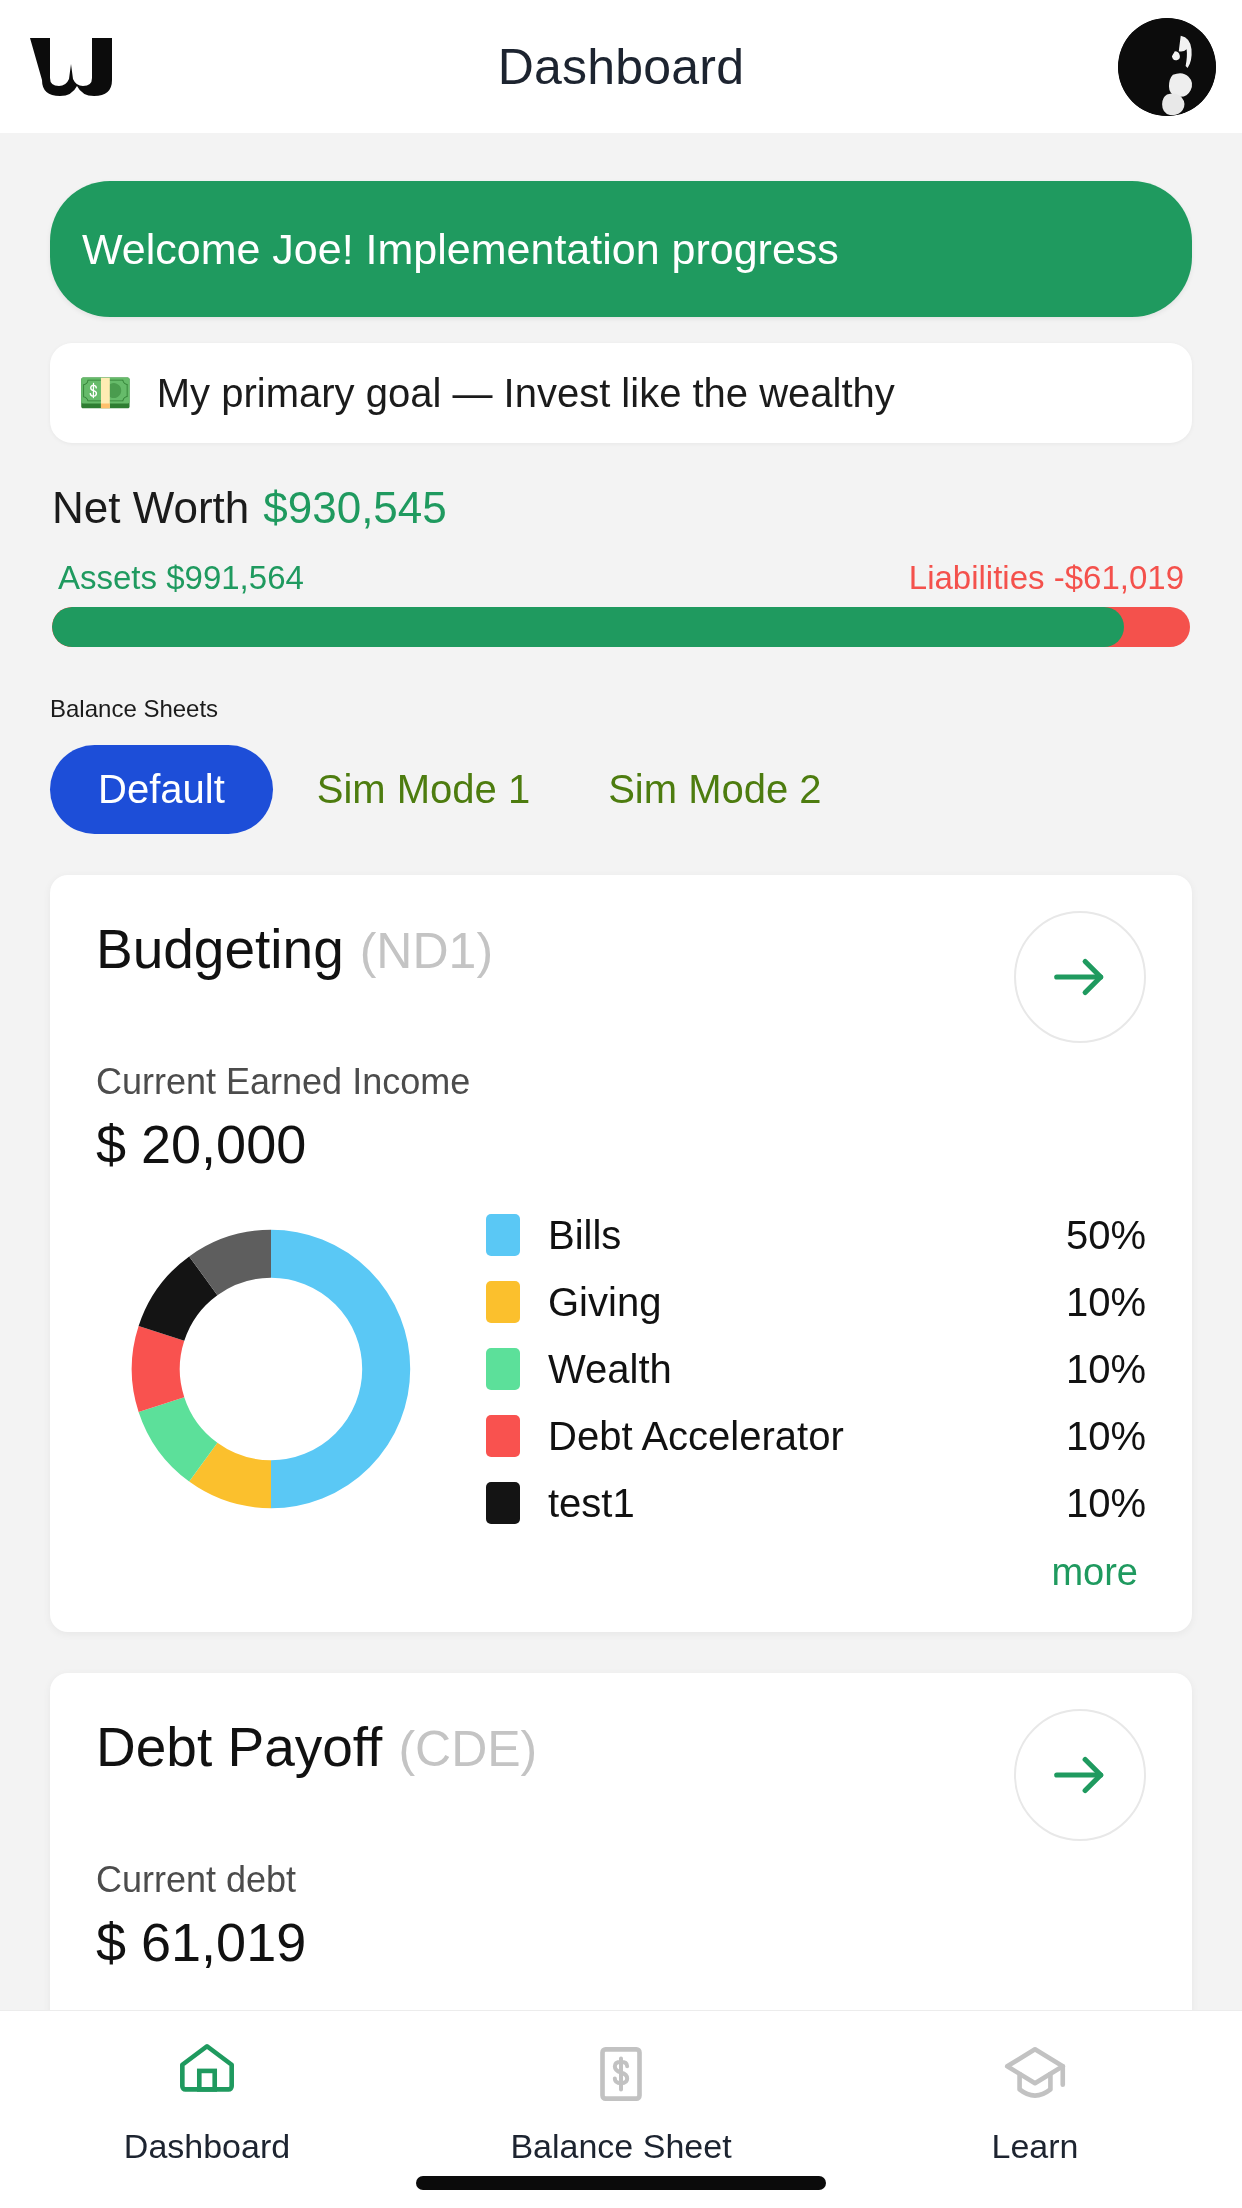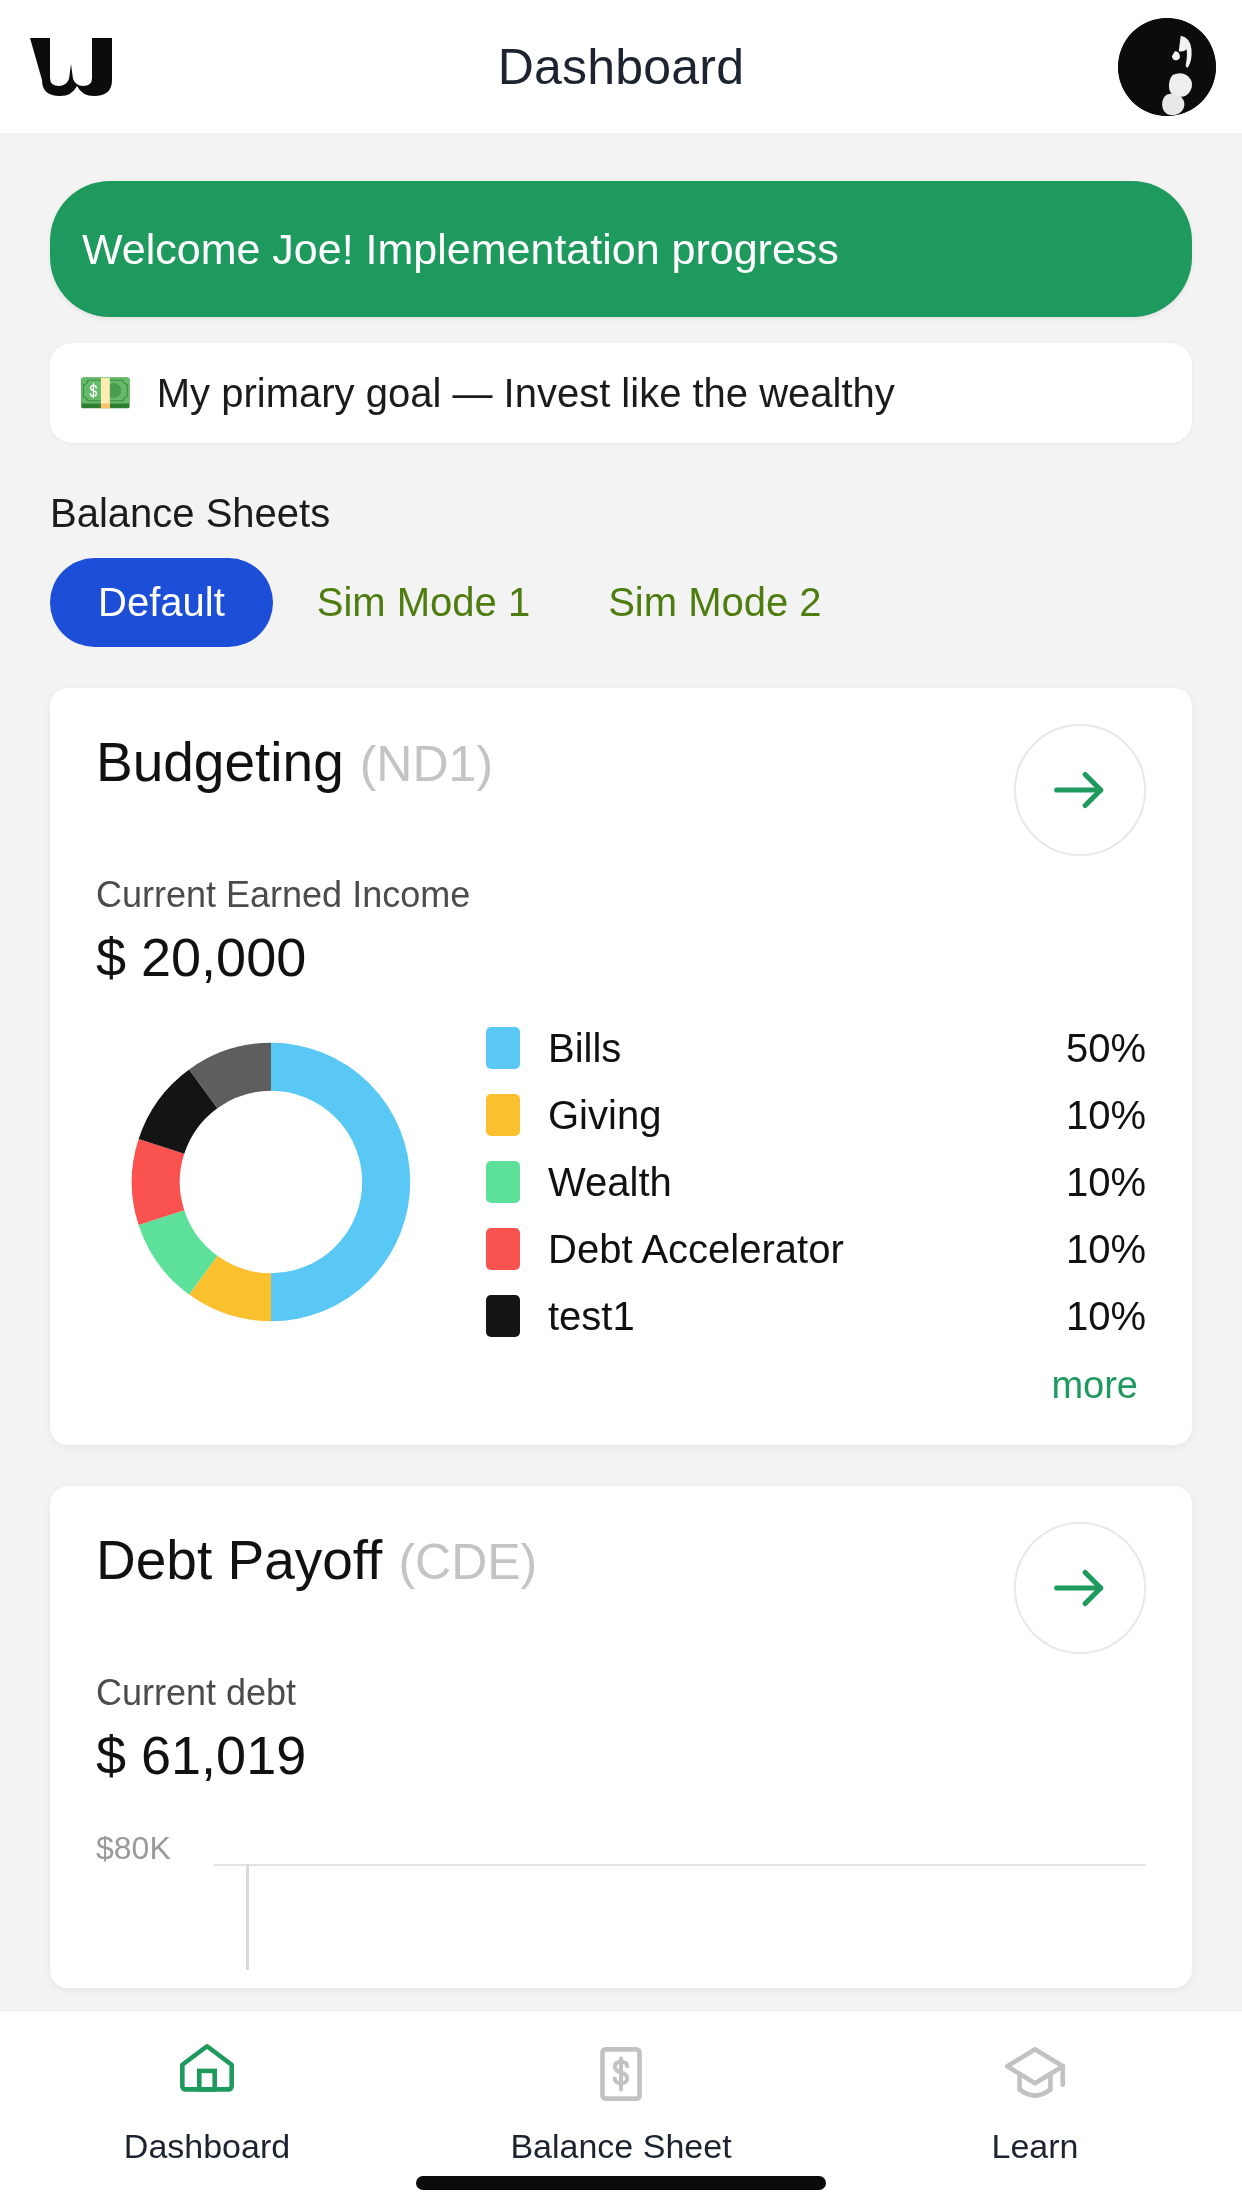--- a/index.html
+++ b/index.html
@@ -58,21 +58,21 @@
   }
   .assets-label { font-size: 33px; color: #1f9a5f; }
   .liab-label { font-size: 33px; color: #f4514c; }
 
   .bar {
     margin-top: 10px; height: 40px; border-radius: 20px;
     background: #f4514c; display: flex; overflow: hidden;
   }
   .bar-green { background: #1f9a5f; border-radius: 20px; height: 100%; }
 
-  .bs-title { margin-top: 48px; font-size: 40px; color: #1b1b1b; }
+  .bs-title { margin-top: 48px; font-size: 24px; color: #1b1b1b; }
 
   .tabs { margin-top: 22px; display: flex; align-items: center; gap: 10px; }
   .tab {
     font-size: 40px; color: #4d7c0f; padding: 22px 34px; border-radius: 48px;
     background: transparent; white-space: nowrap;
   }
   .tab.active { background: #1d4ed8; color: #ffffff; padding: 22px 48px; }
 
   .card {
     margin-top: 41px; background: #ffffff; border-radius: 18px;
@@ -154,20 +154,33 @@
 
     <div class="welcome">
       <span class="welcome-text">Welcome Joe! Implementation progress</span>
     </div>
 
     <div class="goal">
       <span class="goal-emoji">💵</span>
       <span class="goal-text">My primary goal  —  Invest like the wealthy</span>
     </div>
 
+    <div class="networth">
+      <div class="networth-row">
+        <span class="nw-label">Net Worth</span>
+        <span class="nw-value">$930,545</span>
+      </div>
+      <div class="bar-labels">
+        <span class="assets-label">Assets $991,564</span>
+        <span class="liab-label">Liabilities -$61,019</span>
+      </div>
+      <div class="bar">
+        <div class="bar-green" id="barGreen" style="width: 94.2%;"></div>
+      </div>
+    </div>
 
     <div class="bs-title">Balance Sheets</div>
     <div class="tabs" id="tabs">
         <div class="tab active">Default</div>
         <div class="tab">Sim Mode 1</div>
         <div class="tab">Sim Mode 2</div>
       </div>
 
     <div class="card">
       <div class="card-head">

